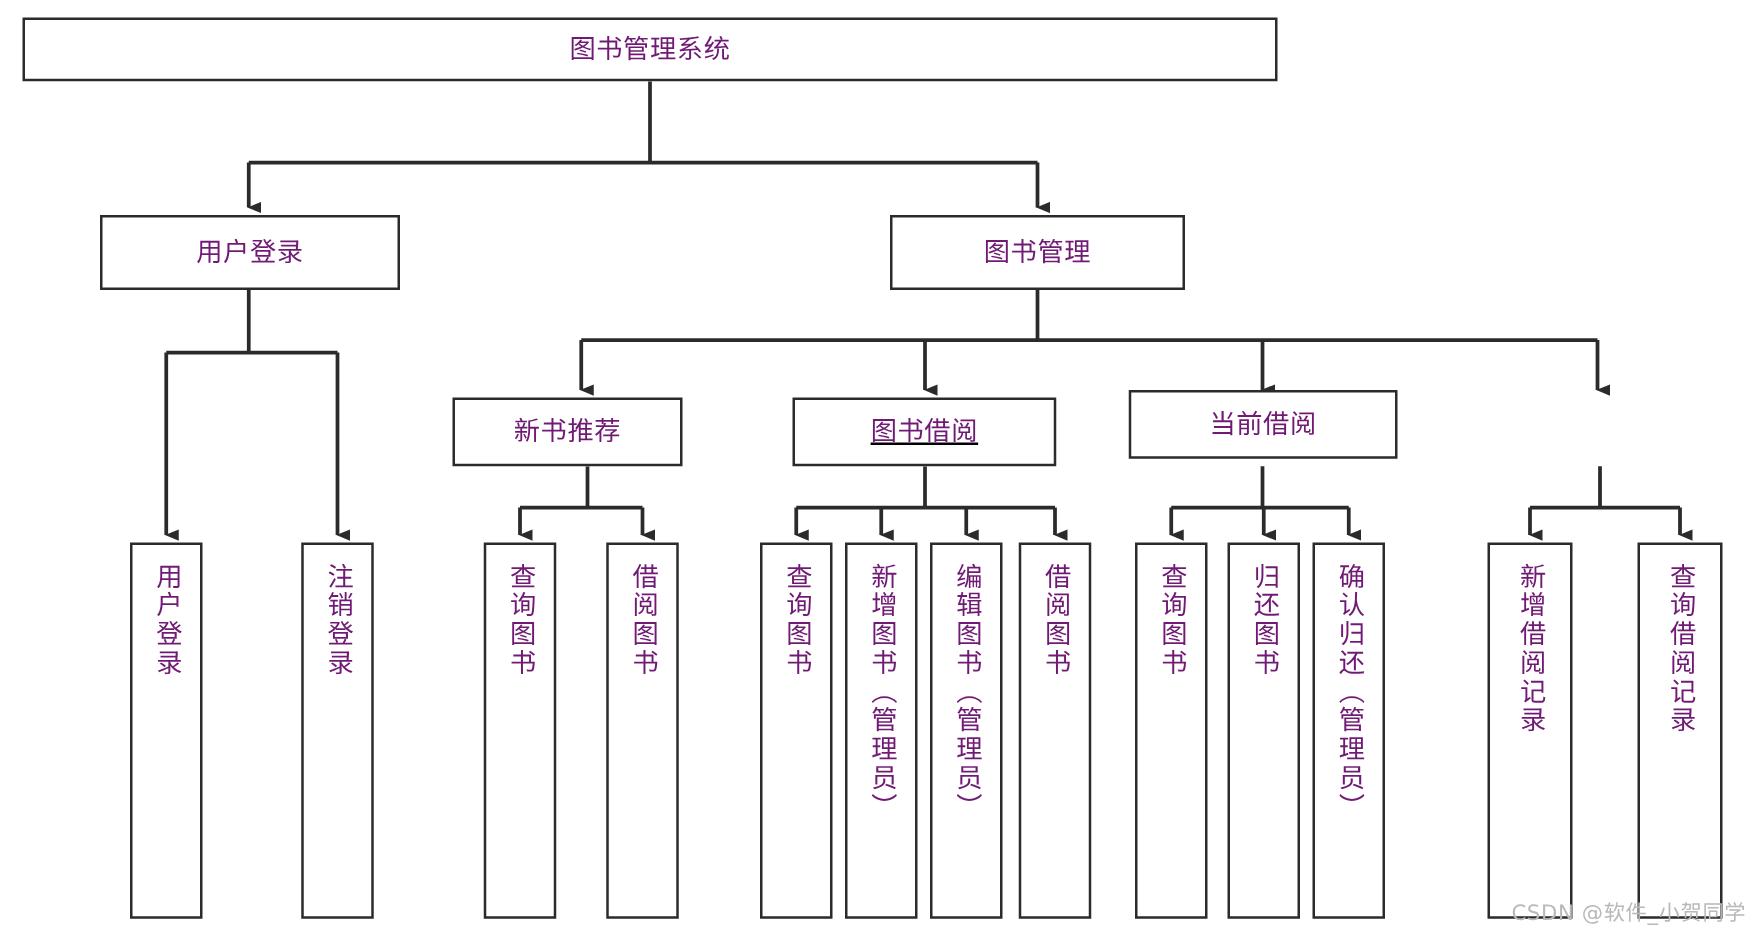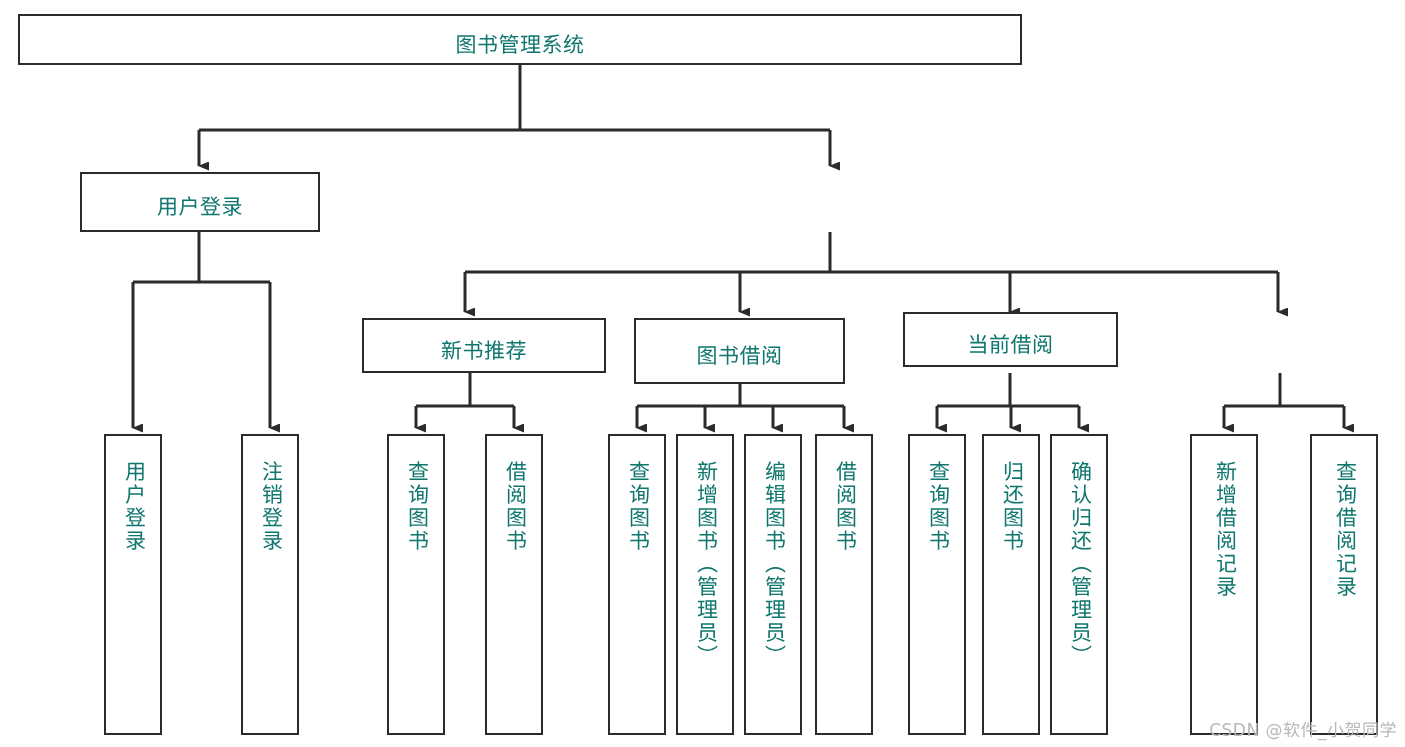--- a/index.html
+++ b/index.html
@@ -32,25 +32,24 @@
     background: #ffffff;
     border: 2px solid #2b2b2b;
     display: flex;
     align-items: center;
     justify-content: center;
     z-index: 2;
   }
   .node-label {
     font-size: 21px;
     line-height: 1.18;
-    color: #0f766e;
+    color: #701a75;
     letter-spacing: 0.5px;
     white-space: nowrap;
     text-align: center;
-    margin-top: 11px;
   }
   
   .node.leaf {
     align-items: flex-start;
     justify-content: center;
     padding-top: 14px;
   }
   .node.leaf .node-label {
     writing-mode: vertical-rl;
     text-orientation: upright;
@@ -127,25 +126,28 @@
     </g>
   </svg>
 
   <div class="node root" style="left:18px; top:14px; width:1004px; height:51px;">
     <span class="node-label">图书管理系统</span>
   </div>
 
   <div class="node" style="left:80px; top:172px; width:240px; height:60px;">
     <span class="node-label">用户登录</span>
   </div>
+  <div class="node" style="left:712px; top:172px; width:236px; height:60px;">
+    <span class="node-label">图书管理</span>
+  </div>
 
-  <div class="node" style="left:362px; top:318px; width:244px; height:55px;">
+  <div class="node" style="left:362px; top:318px; width:184px; height:55px;">
     <span class="node-label">新书推荐</span>
   </div>
-  <div class="node" style="left:634px; top:318px; width:211px; height:66px;">
+  <div class="node" style="left:634px; top:318px; width:211px; height:55px;text-decoration:underline;">
     <span class="node-label">图书借阅</span>
   </div>
   <div class="node" style="left:903px; top:312px; width:215px; height:55px;">
     <span class="node-label">当前借阅</span>
   </div>
 
   <div class="node leaf" style="left:104px; top:434px; width:58px; height:301px;">
     <span class="node-label">用户登录</span>
   </div>
   <div class="node leaf" style="left:241px; top:434px; width:58px; height:301px;">

